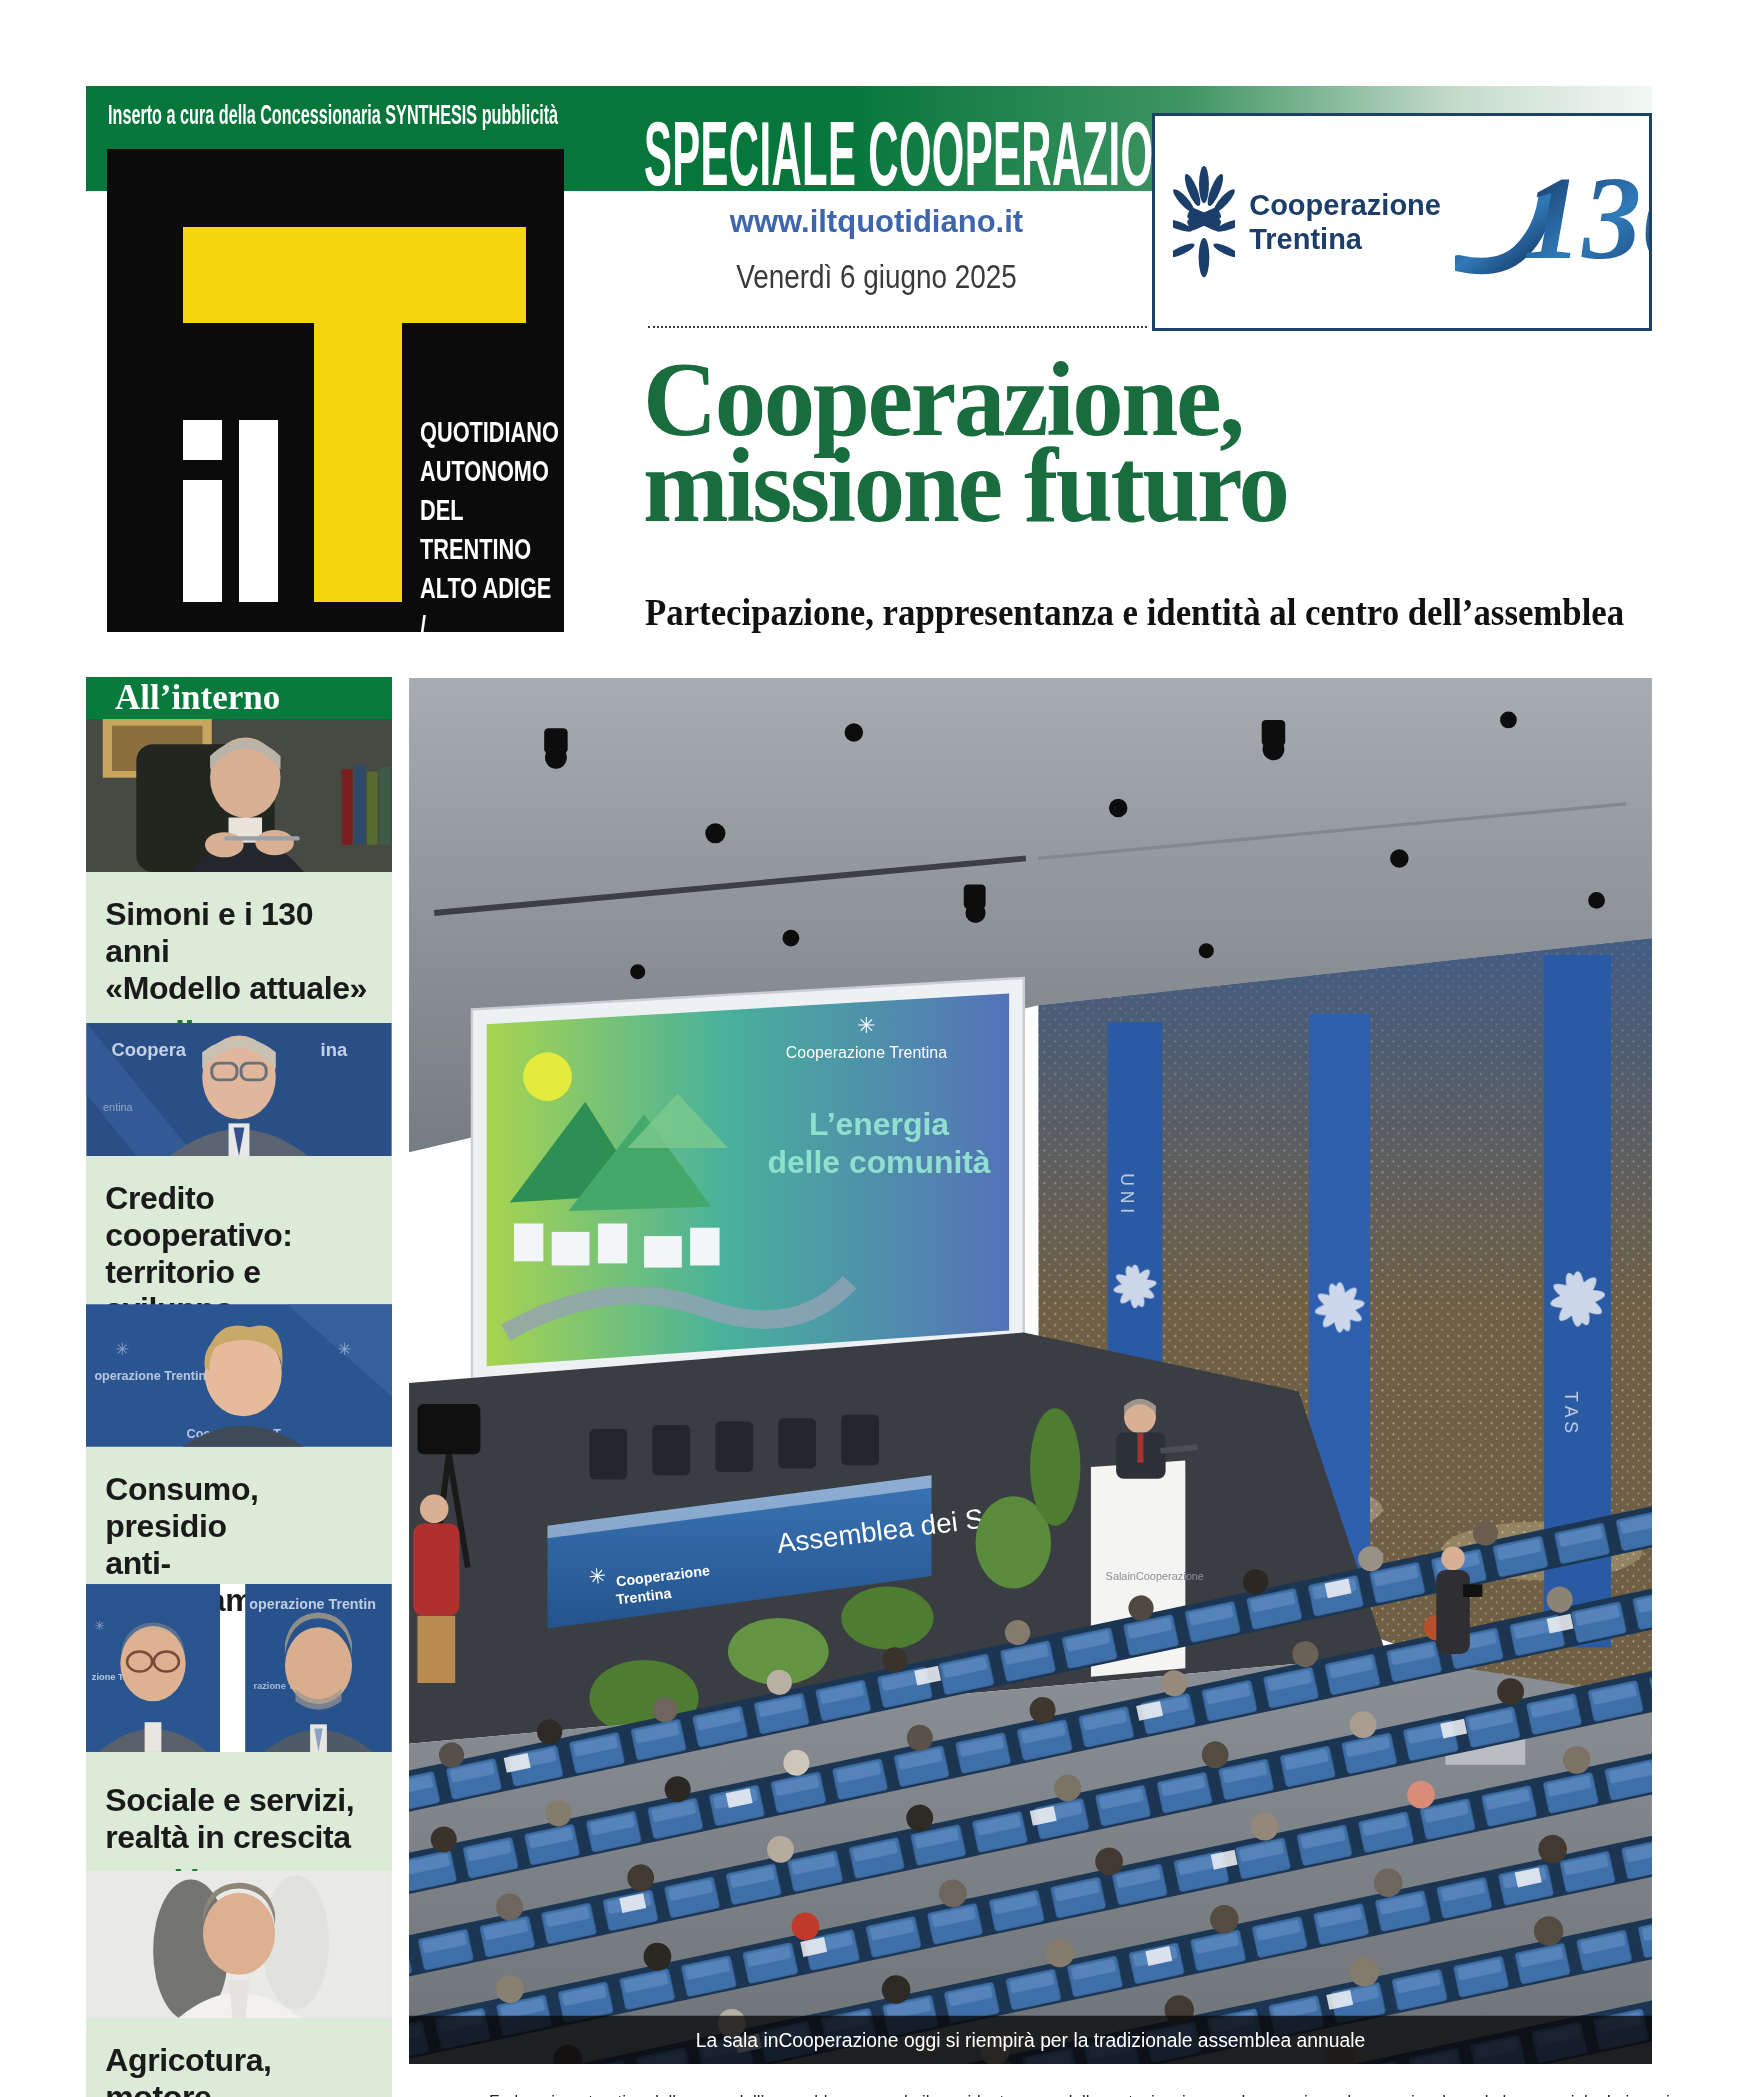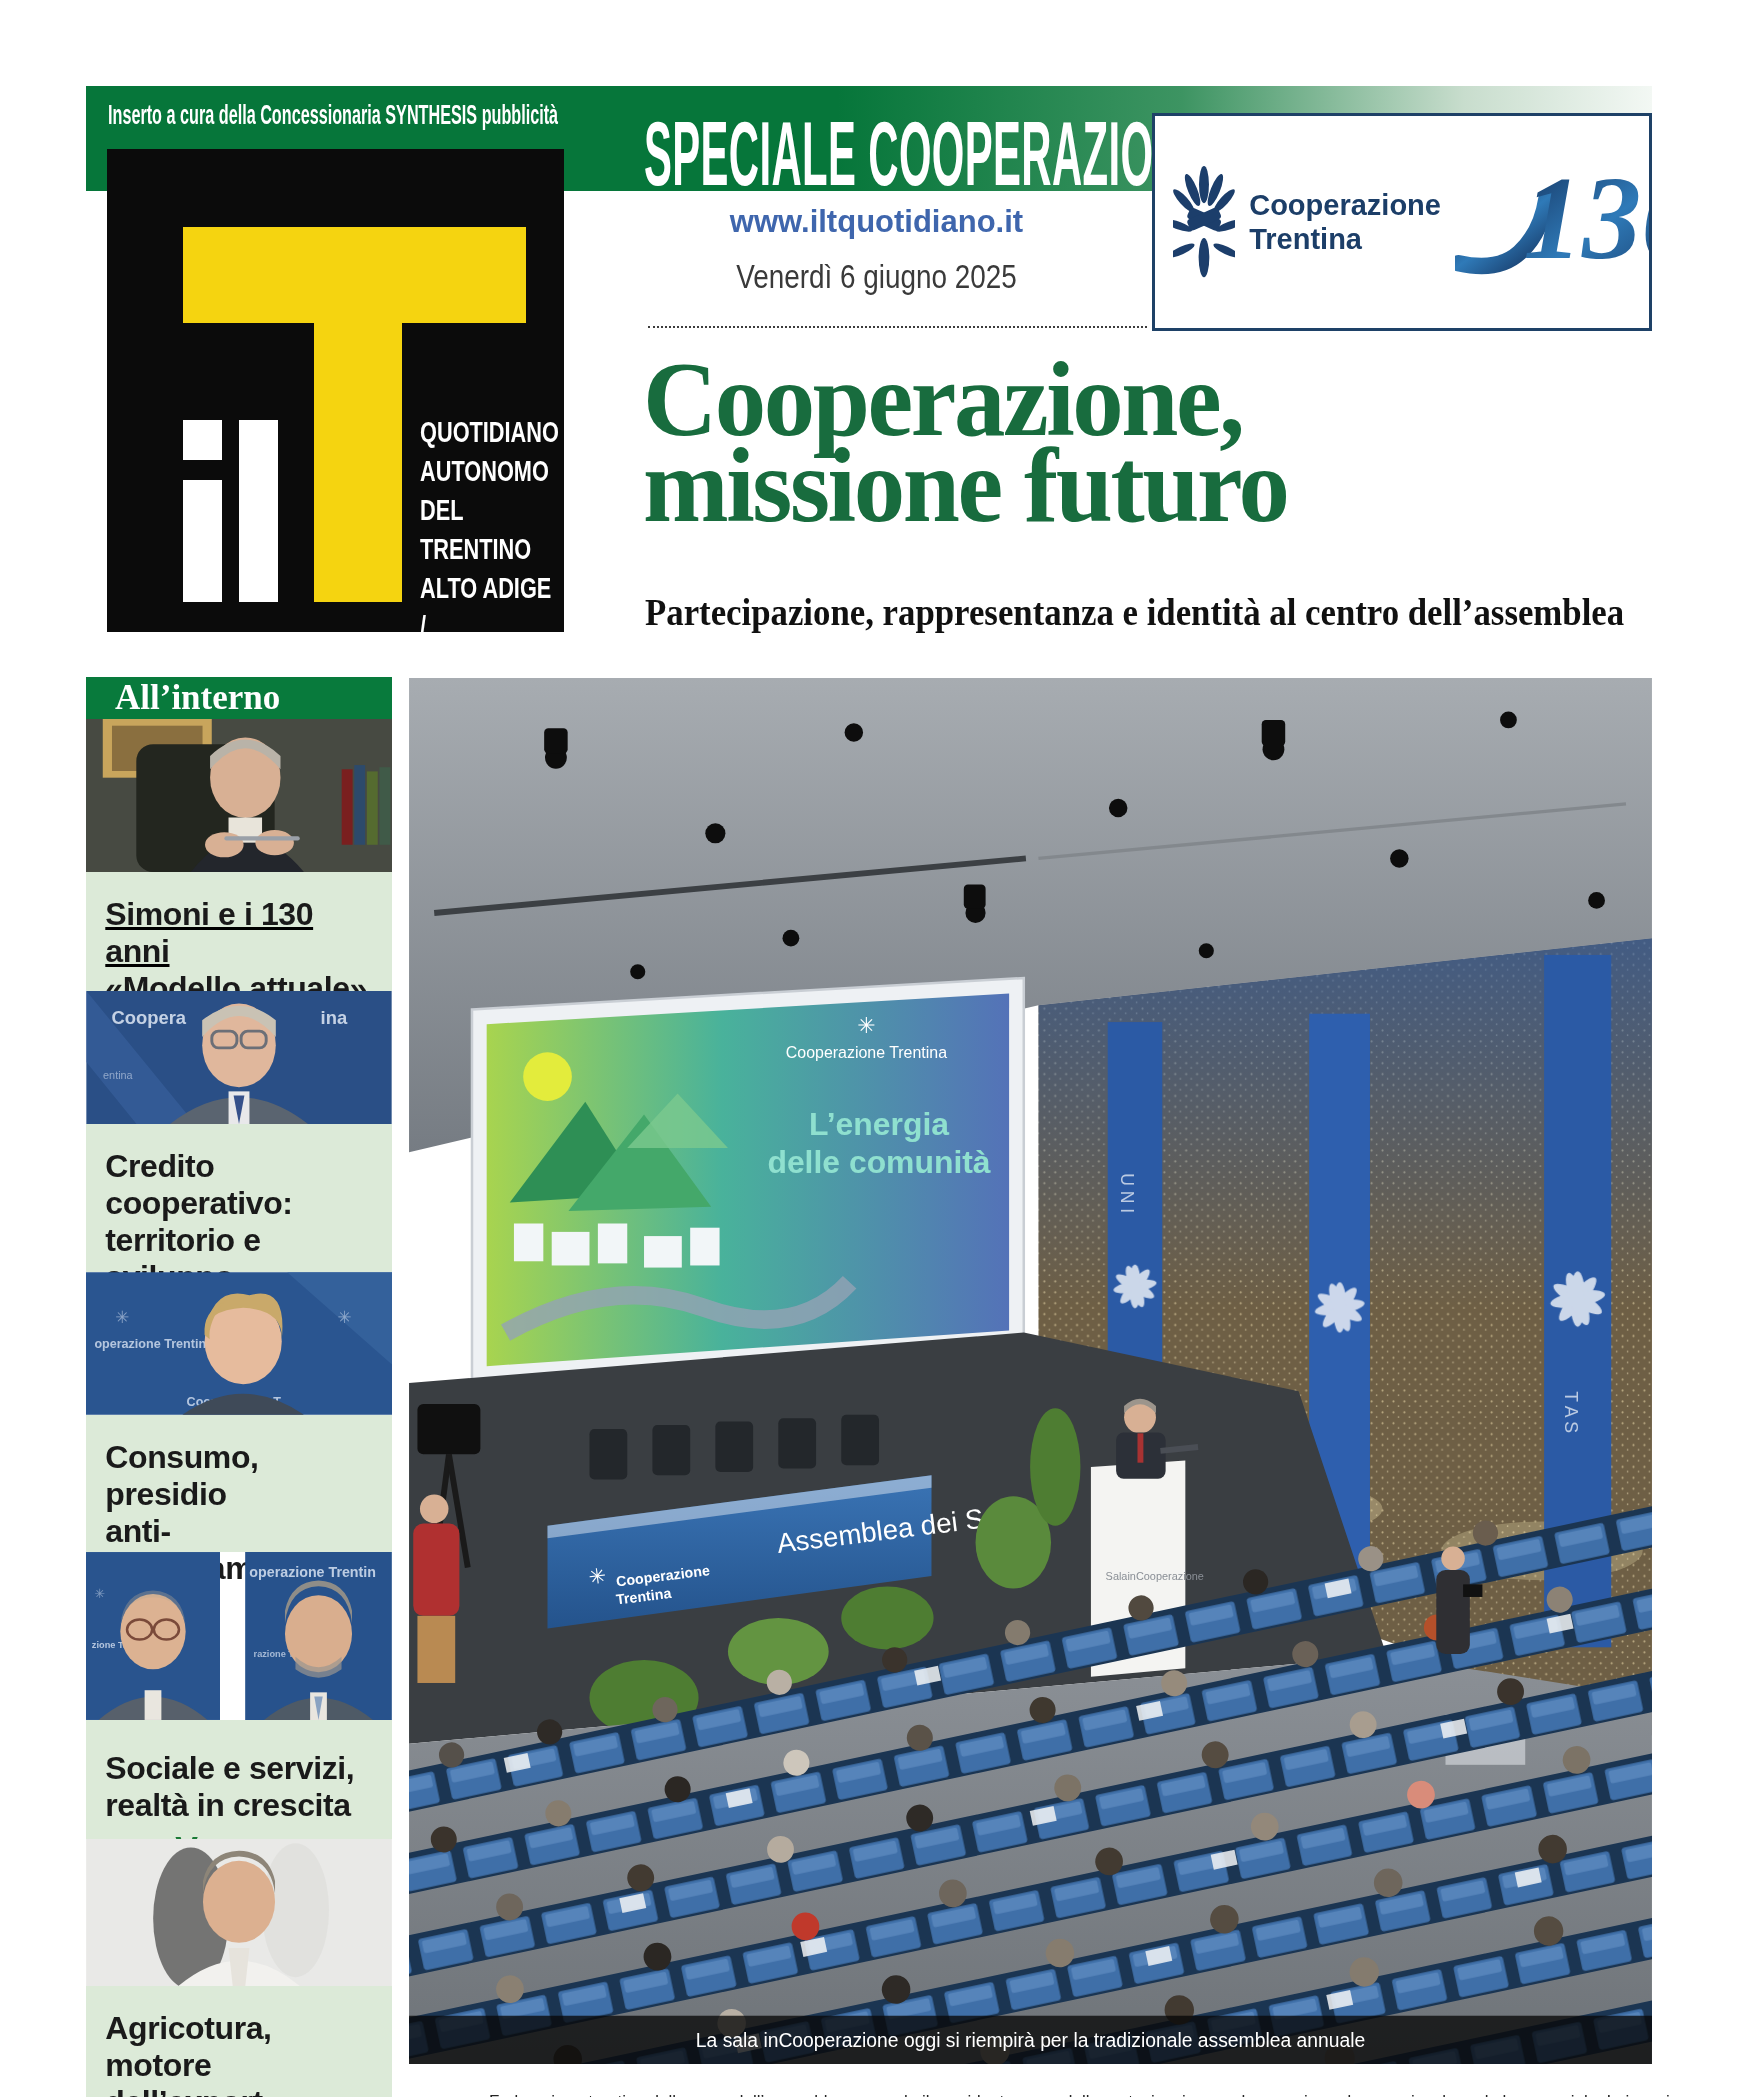--- a/index.html
+++ b/index.html
@@ -134,21 +134,21 @@
       <rect x="670" y="125" width="26" height="175" fill="#556b2f"></rect>
         <rect x="700" y="115" width="26" height="185" fill="#405a48"></rect>
       <ellipse cx="380" cy="140" rx="84" ry="96" fill="#d8b094"></ellipse>
       <path d="M296,120 Q380,20 464,120 L464,88 Q380,10 296,88 Z" fill="#b9b3a8"></path>
       <path d="M250,365 Q380,200 520,365 Z" fill="#23262c"></path>
       <rect x="340" y="235" width="80" height="60" fill="#e8e4da"></rect>
       <ellipse cx="330" cy="300" rx="46" ry="30" fill="#d8b094"></ellipse>
       <ellipse cx="450" cy="295" rx="46" ry="30" fill="#d8b094"></ellipse>
       <rect x="330" y="280" width="180" height="10" rx="5" fill="#9aa0a8"></rect>
     </svg>
-    <div class="sb-cap" style="height:119px;text-decoration:underline;">
+    <div class="sb-cap" style="height:151px;">
       <div class="t">Simoni e i 130 anni
 «Modello attuale»</div>
       <div class="p">pag II</div>
     </div>
   </div>
 
   <div>
     <svg class="sb-photo" width="306" height="133" viewBox="0 0 730 318">
       <rect width="730" height="318" fill="#2a4f86"></rect>
       <path d="M0,0 L260,318 L120,318 L0,170 Z" fill="#3a62a0" opacity=".6"></path>

